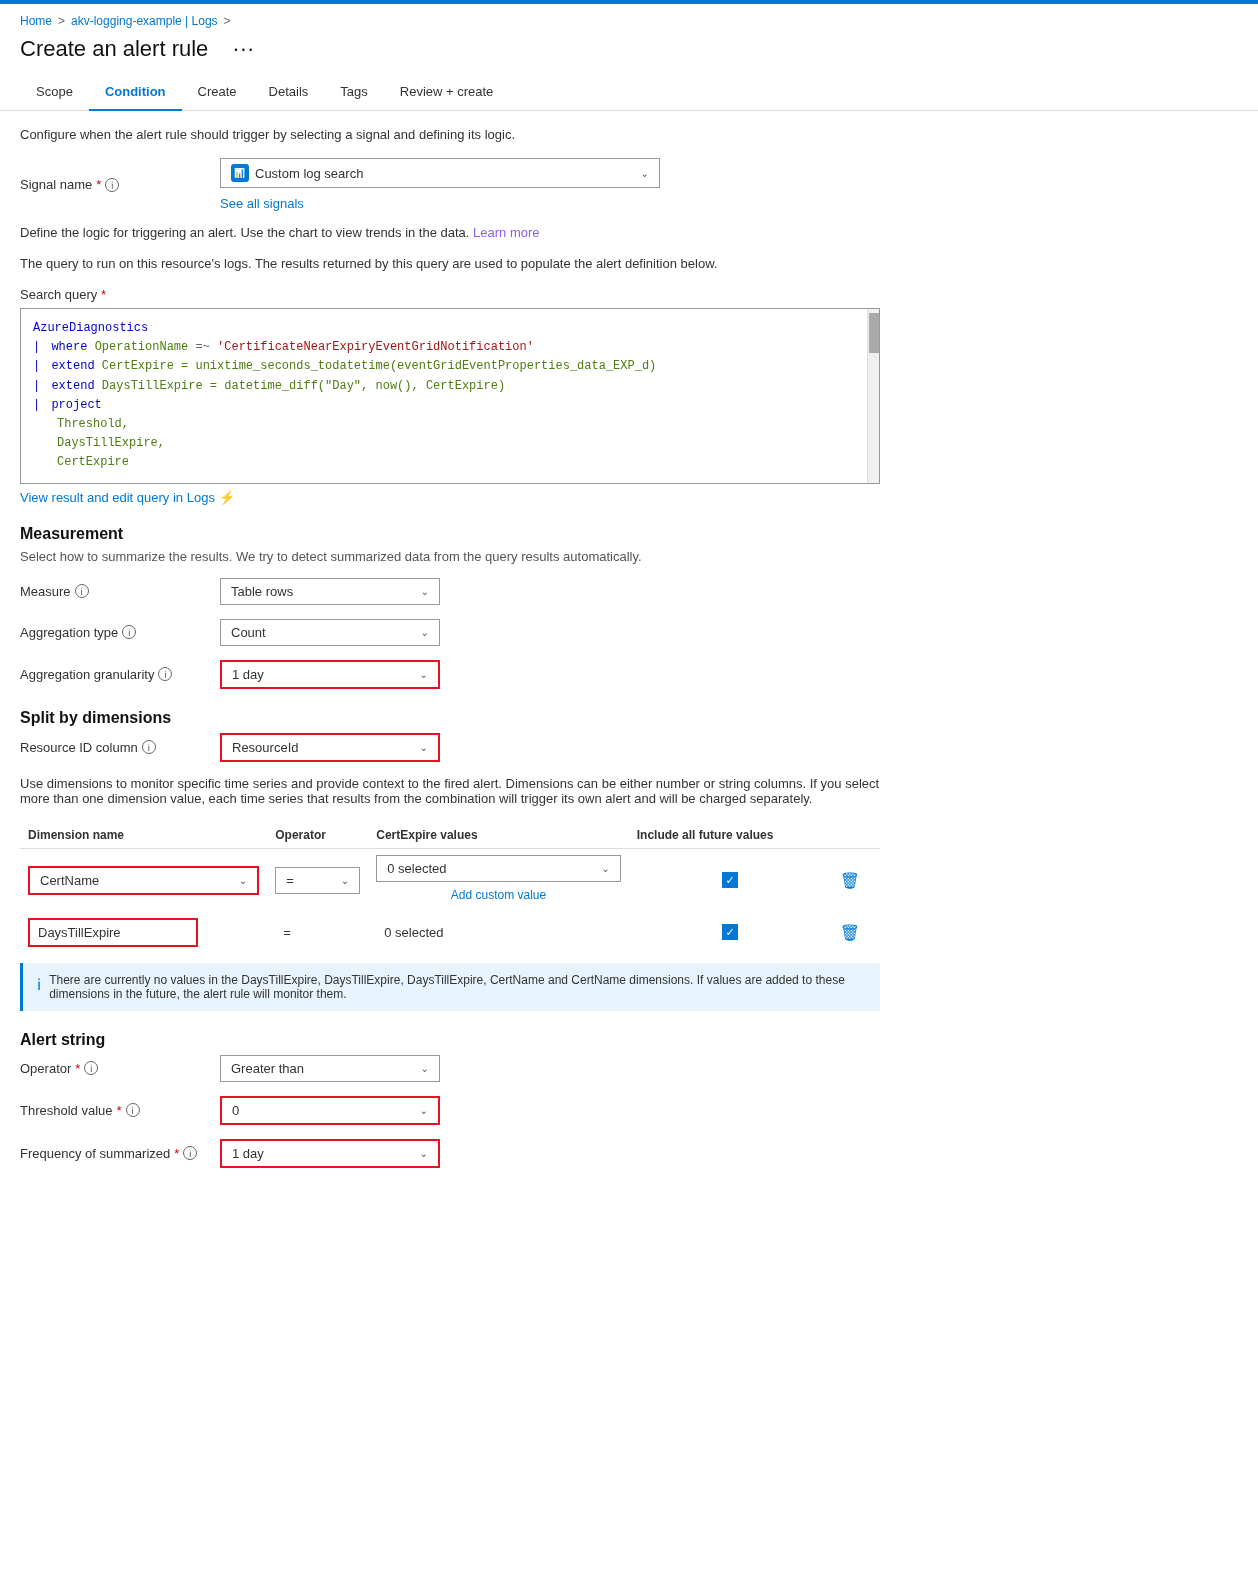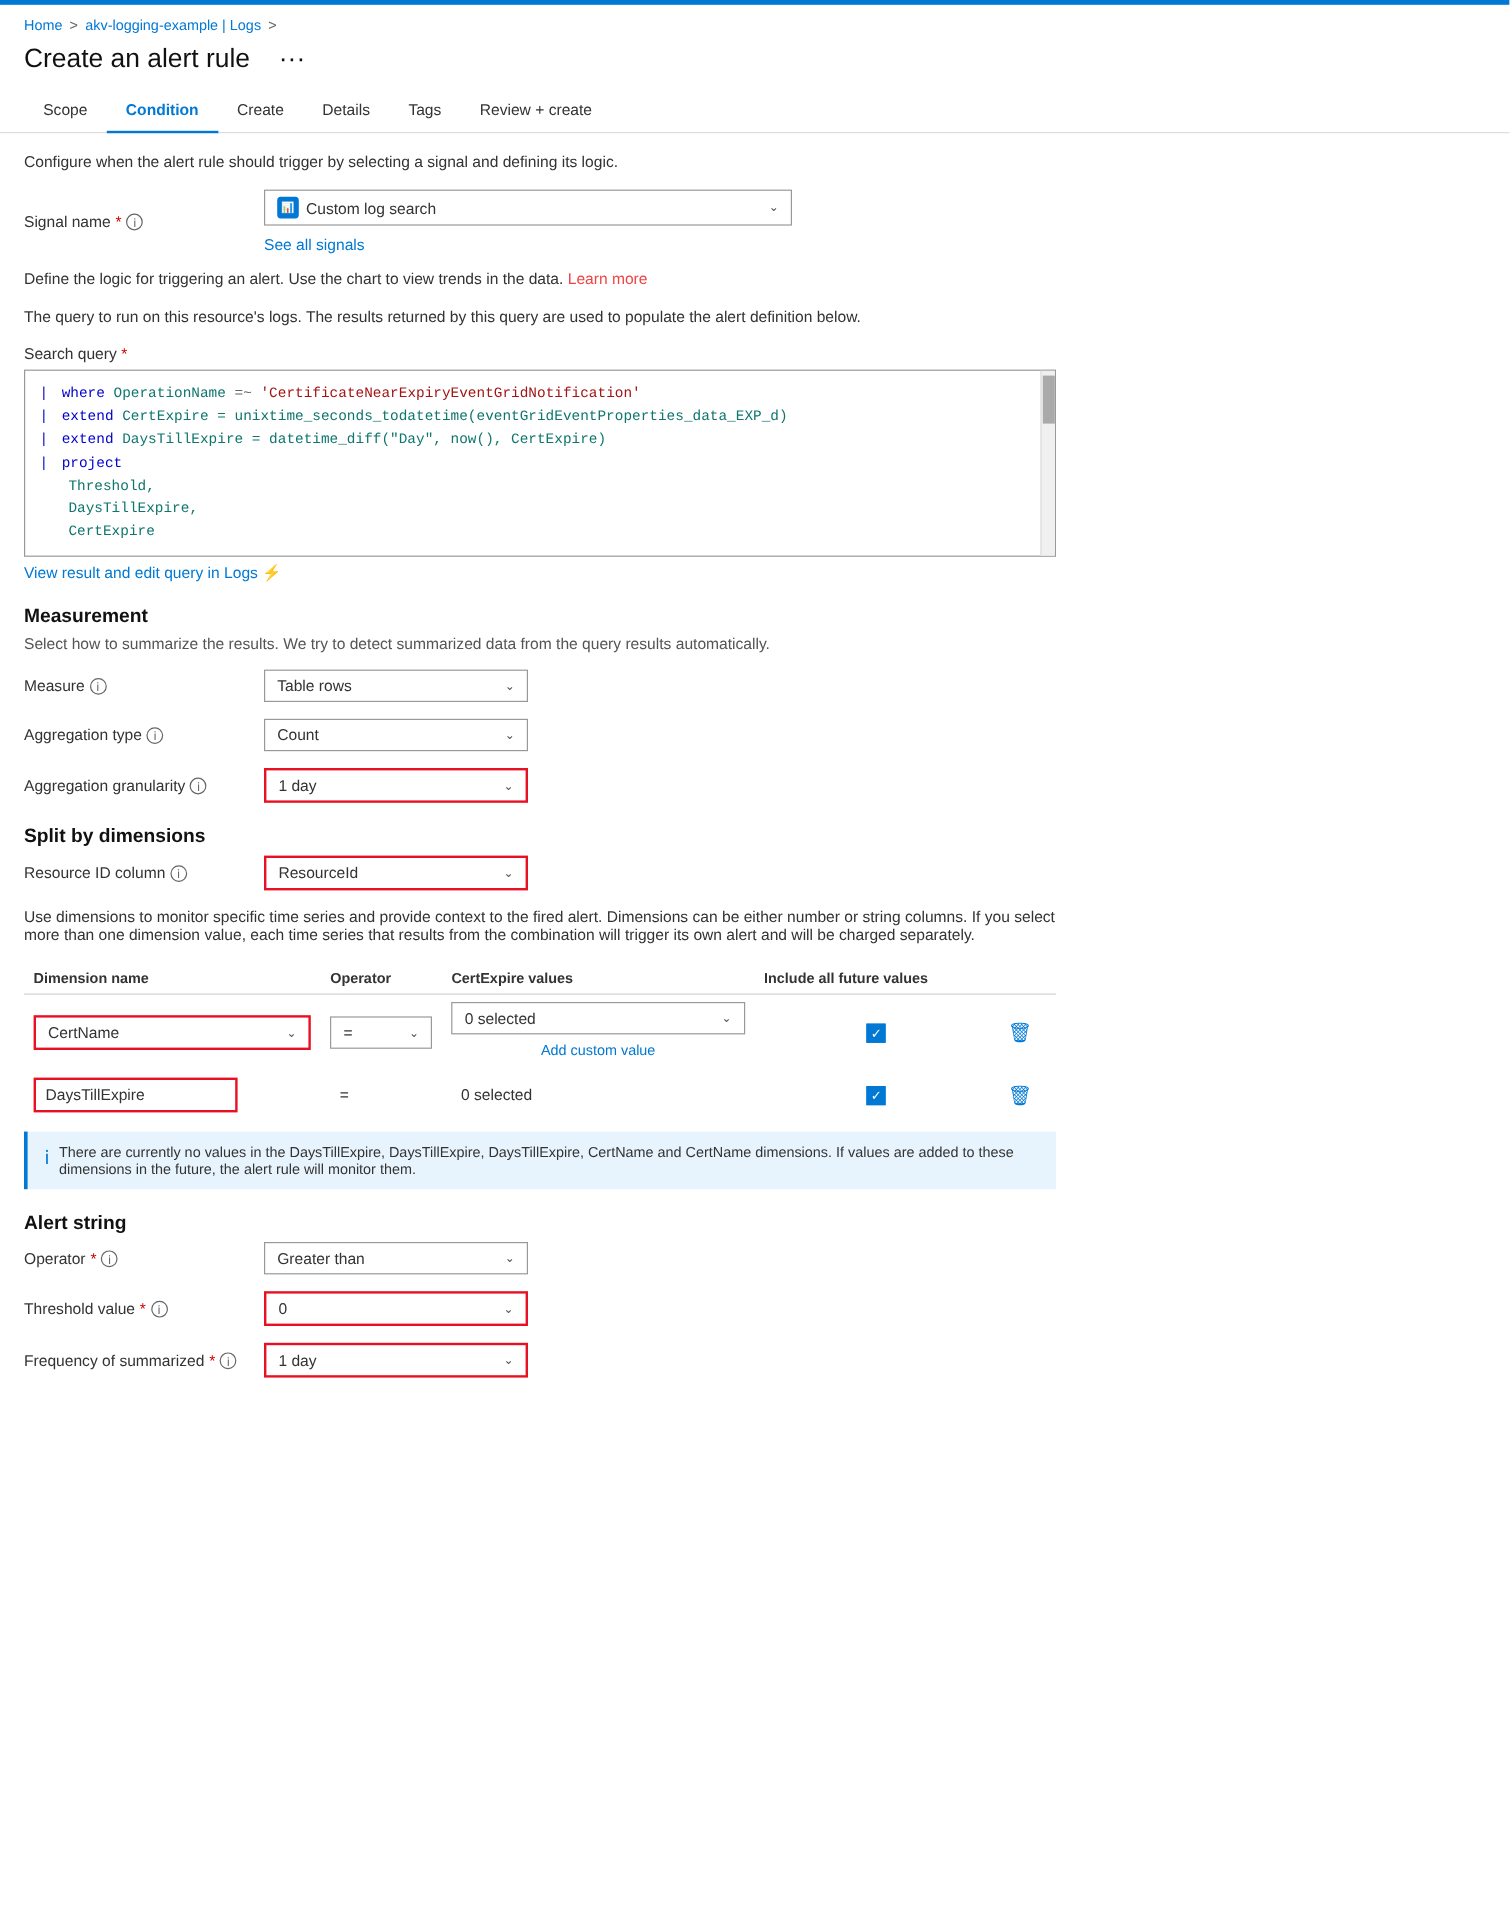--- a/index.html
+++ b/index.html
@@ -27,32 +27,32 @@
 
     .info-icon { display: inline-flex; align-items: center; justify-content: center; width: 14px; height: 14px; border: 1px solid #666; border-radius: 50%; font-size: 10px; color: #666; cursor: pointer; }
 
     .select-box { display: flex; align-items: center; justify-content: space-between; border: 1px solid #999; padding: 5px 10px; min-width: 220px; background: #fff; cursor: pointer; font-size: 13px; }
     .select-box .chevron { font-size: 10px; color: #555; }
     .select-icon { width: 18px; height: 18px; background: #0078d4; border-radius: 3px; display: inline-flex; align-items: center; justify-content: center; color: #fff; font-size: 9px; }
 
     .signal-dropdown { min-width: 440px; }
     .see-all-signals { color: #0078d4; font-size: 13px; text-decoration: none; cursor: pointer; margin-top: 4px; display: block; }
 
-    .learn-more { color: #ef4444; text-decoration: none; }
+    .learn-more { color: #8b5cf6; text-decoration: none; }
 
     .query-section { margin-bottom: 8px; }
     .query-label { font-size: 13px; color: #333; margin-bottom: 6px; }
     .query-label .req { color: #c00; }
 
     .query-box { border: 1px solid #999; padding: 10px 12px; font-family: 'Courier New', monospace; font-size: 12px; background: #fff; line-height: 1.6; position: relative; min-height: 140px; }
     .query-line { display: flex; }
     .query-kw { color: #0000cd; }
     .query-string { color: #a31515; }
     .query-op { color: #666; }
-    .query-text { color: #0f766e; }
+    .query-text { color: #4d7c0f; }
     .query-pipe { color: #0000cd; margin-right: 4px; }
     .scrollbar { position: absolute; right: 0; top: 0; bottom: 0; width: 12px; background: #f0f0f0; border-left: 1px solid #ddd; }
     .scrollbar-thumb { width: 10px; height: 40px; background: #aaa; margin: 4px auto; }
 
     .view-logs-link { color: #0078d4; font-size: 13px; text-decoration: none; display: flex; align-items: flex-end; gap: 4px; margin-top: 6px; cursor: pointer; }
 
     .section-title { font-size: 16px; font-weight: 600; margin: 20px 0 6px; color: #111; }
     .section-subtitle { font-size: 13px; color: #555; margin-bottom: 14px; }
 
     .measurement-section, .split-section, .alert-logic-section { margin-bottom: 10px; }
@@ -132,20 +132,23 @@
   </p>
 
   <p class="section-desc">The query to run on this resource's logs. The results returned by this query are used to populate the alert definition below.</p>
 
   <div class="query-section">
     <div class="query-label">
       <span>Search query</span>
       <span class="req"> *</span>
     </div>
     <div class="query-box" style="position:relative;">
+      <div class="query-line">
+        <span class="query-kw">AzureDiagnostics</span>
+      </div>
       <div class="query-line">
         <span class="query-pipe">|&nbsp;</span>
         <span class="query-kw">where&nbsp;</span>
         <span class="query-text">OperationName&nbsp;</span>
         <span class="query-op">=~&nbsp;</span>
         <span class="query-string">'CertificateNearExpiryEventGridNotification'</span>
       </div>
       <div class="query-line">
         <span class="query-pipe">|&nbsp;</span>
         <span class="query-kw">extend&nbsp;</span>

